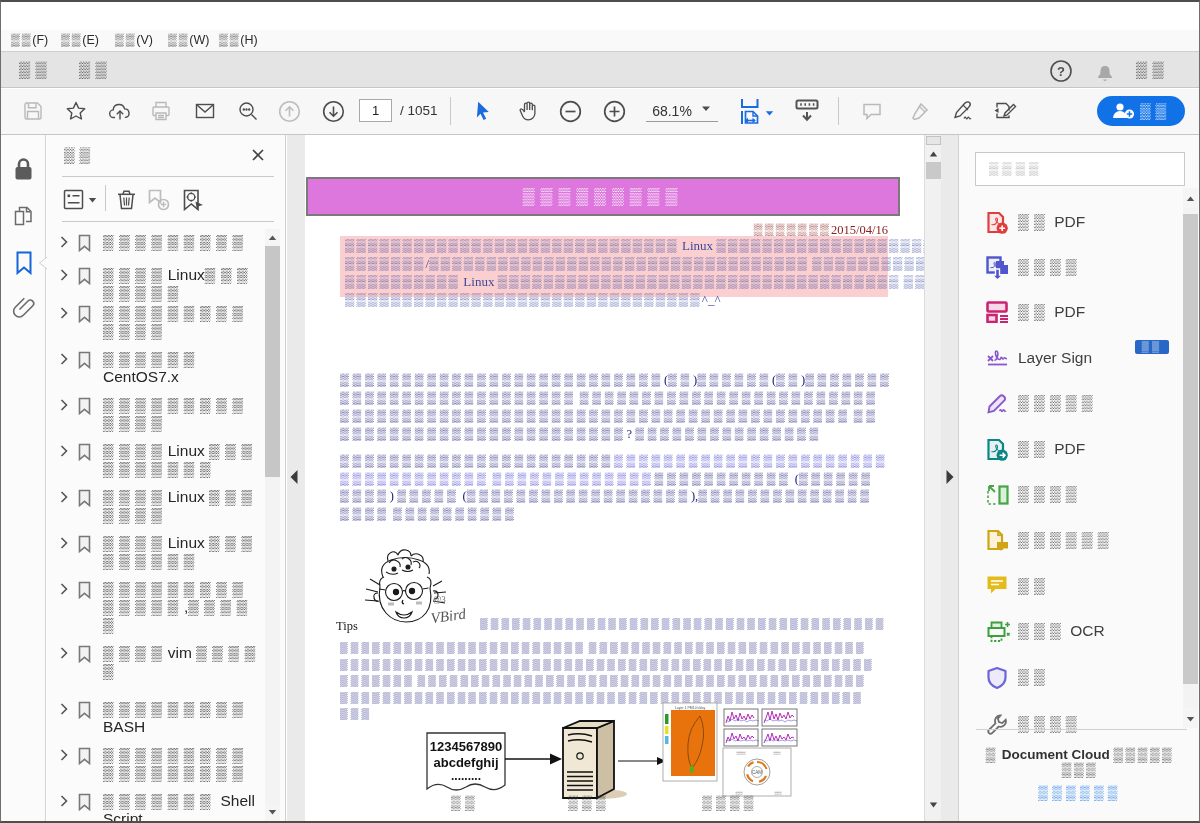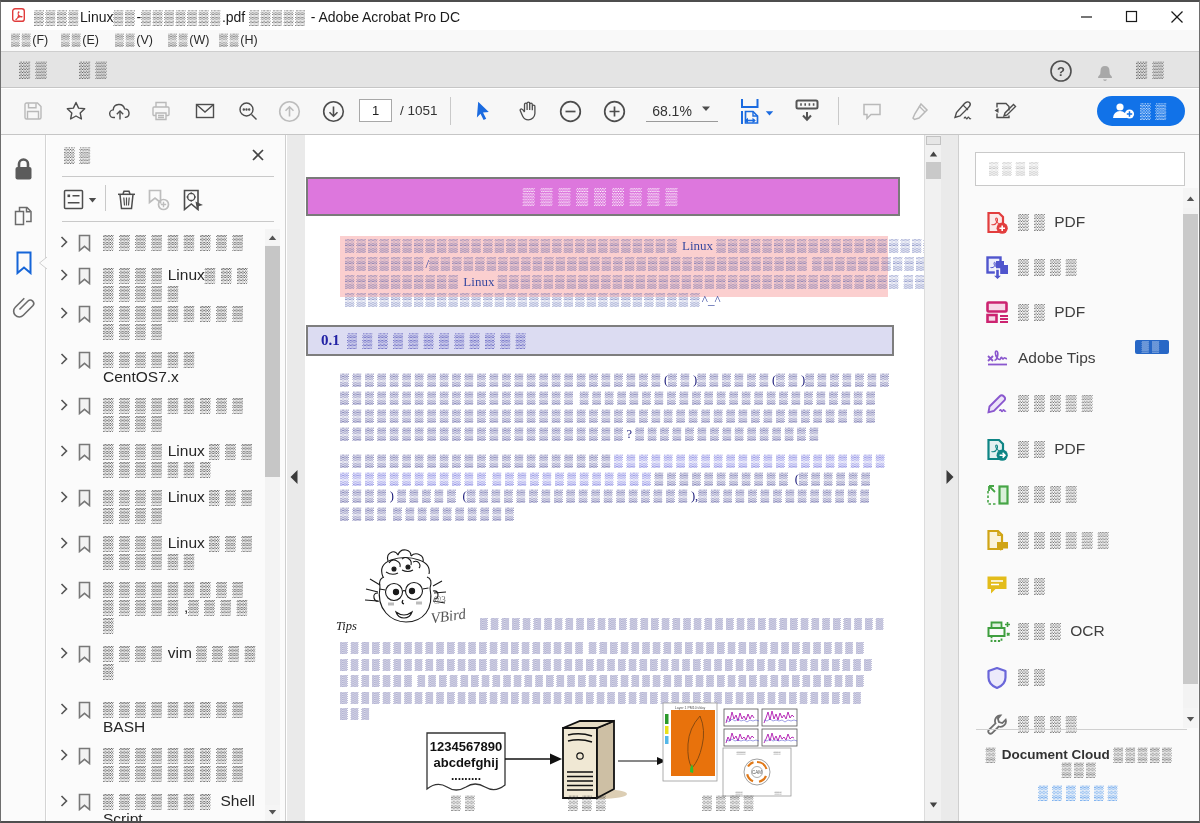--- a/index.html
+++ b/index.html
@@ -79,33 +79,20 @@
   .para{position:absolute;left:35px;width:560px;color:#181878;font-size:12.5px;line-height:18px;font-family:"Liberation Serif",serif;white-space:nowrap;}
   .para .cj{letter-spacing:3.6px;}
   .tipsp{position:absolute;left:35px;color:#181878;font-size:11px;line-height:16.6px;font-family:"Liberation Serif",serif;white-space:nowrap;}
   .tipsp .cj{letter-spacing:2.9px;}
   .quote{color:#3a3ad0;}
   .cj{letter-spacing:.32em;}
 </style>
 </head>
 <body>
 <div class="win">
-  <div class="titlebar">
-    <svg class="abs" style="left:11px;top:6px" width="13" height="14" viewBox="0 0 13 14">
-      <rect x="0.7" y="0.7" width="11.6" height="12.6" rx="2.4" fill="#fff" stroke="#e03c3c" stroke-width="1.4"></rect>
-      <path d="M6.5 3.2 c1 0 1.3 .8 .8 1.6 c-.4 .6 -.9 1.1 -.9 1.1 c.6 1 1.4 1.8 2.3 2.2 c1 -.2 2 -.1 2 .7 c0 .7 -1.2 .8 -2.3 .4 c-1 .3 -1.9 .7 -2.8 1.2 c-.6 1.1 -1.5 2 -2.1 1.5 c-.6 -.5 .3 -1.4 1.5 -2 c.4 -.8 .8 -1.7 1 -2.6 c-.4 -.9 -.6 -1.9 -.3 -2.8 c.2 -.8 .5 -1.3 .8 -1.3z" fill="#e03c3c"></path>
-    </svg>
-    <span class="title-txt"><span class="cj">▒▒▒▒</span>Linux<span class="cj">▒▒</span>-<span class="cj">▒▒▒▒▒▒▒</span>.pdf <span class="cj">▒▒▒▒▒</span> - Adobe Acrobat Pro DC</span>
-    <svg class="abs" style="left:1070px;top:0" width="122" height="28" viewBox="0 0 122 28">
-      <line x1="10" y1="15" x2="21" y2="15" stroke="#1a1a1a" stroke-width="1.2"></line>
-      <rect x="55.5" y="9.5" width="10" height="10" fill="none" stroke="#1a1a1a" stroke-width="1.2"></rect>
-      <line x1="100.5" y1="9.5" x2="111.5" y2="20.5" stroke="#1a1a1a" stroke-width="1.2"></line>
-      <line x1="111.5" y1="9.5" x2="100.5" y2="20.5" stroke="#1a1a1a" stroke-width="1.2"></line>
-    </svg>
-  </div>
   <div class="menubar">
     <span style="left:10px"><span class="cj">▒▒</span>(F)</span>
     <span style="left:60px"><span class="cj">▒▒</span>(E)</span>
     <span style="left:114px"><span class="cj">▒▒</span>(V)</span>
     <span style="left:167px"><span class="cj">▒▒</span>(W)</span>
     <span style="left:218px"><span class="cj">▒▒</span>(H)</span>
   </div>
   <div class="tabbar">
     <span class="tab-home" style="left:18px"><span class="cj">▒▒</span></span>
     <span class="tab-home" style="left:78px"><span class="cj">▒▒</span></span>
@@ -360,22 +347,22 @@
         </div>
       </div>
     </div>
     <div class="lstrip">
       <svg class="abs" style="left:2px;top:334px" width="10" height="16" viewBox="0 0 10 16">
           <path d="M8.5 1 L1.5 8 l7 7z" fill="#3b3b3b"></path>
         </svg>
     </div>
     <div class="page">
       <div class="banner"><span class="cj">▒▒▒▒▒▒▒▒▒</span></div>
+      <div class="upd"><span class="cj">▒▒▒▒▒▒▒</span>2015/04/16</div>
       <div class="pinkbox"><span class="cj">▒▒▒▒▒▒▒▒▒▒▒▒▒▒▒▒▒▒▒▒▒▒▒▒▒▒▒▒▒</span> Linux <span class="cj">▒▒▒▒▒▒▒▒▒▒▒▒▒▒▒▒▒▒▒</span> <span class="cj">▒</span><br><span class="cj">▒▒▒▒▒▒▒</span>/<span class="cj">▒▒▒▒▒▒▒▒▒▒▒▒▒▒▒▒▒▒▒▒▒▒▒▒▒▒▒▒▒▒▒▒▒</span> <span class="cj">▒▒▒▒▒▒▒▒▒▒▒▒</span><br><span class="cj">▒▒▒▒▒▒▒▒▒▒</span> Linux <span class="cj">▒▒▒▒▒▒▒▒▒▒▒▒▒▒▒▒▒▒▒▒▒▒▒▒▒▒▒▒▒▒▒▒▒▒▒</span> <span class="cj">▒▒▒▒</span><br><span class="cj">▒▒▒▒▒▒▒▒▒▒▒▒▒▒▒▒▒▒▒▒▒▒▒▒▒▒▒▒▒▒▒</span>^_^</div>
-      <div class="sec">0.1&nbsp; <span class="cj">▒▒▒▒▒▒▒▒▒▒▒▒</span></div>
       <div class="para" style="top:236px"><span class="cj">▒▒▒▒▒▒▒▒▒▒▒▒▒▒▒▒▒▒▒▒▒▒▒▒▒▒</span>(<span class="cj">▒▒</span>)<span class="cj">▒▒▒▒▒▒</span>(<span class="cj">▒▒</span>)<span class="cj">▒▒▒▒▒▒▒</span><br><span class="cj">▒▒▒▒▒▒▒▒▒▒▒▒▒▒▒▒▒▒▒</span> <span class="cj">▒▒▒▒▒▒▒▒▒▒▒▒▒▒▒▒▒▒▒▒▒▒▒▒</span><br><span class="cj">▒▒▒▒▒▒▒▒▒▒▒▒▒▒▒▒▒▒▒▒▒▒▒▒▒▒▒▒▒▒▒▒▒▒▒▒▒▒▒▒▒</span> <span class="cj">▒▒</span><br><span class="cj">▒▒▒▒▒▒▒▒▒▒▒▒▒▒▒▒▒▒▒▒▒▒▒</span>? <span class="cj">▒▒▒▒▒▒▒▒▒▒▒▒▒▒▒</span></div>
       <div class="para" style="top:318px;line-height:17.7px"><span class="cj">▒▒▒▒▒▒▒▒▒▒▒▒▒▒▒▒▒▒▒▒▒▒</span><span class="quote"><span class="cj">▒▒▒▒▒▒▒▒▒▒▒▒▒▒▒▒▒▒▒▒▒▒</span></span><br><span class="quote"><span class="cj">▒▒▒▒▒▒▒▒▒▒▒▒</span> <span class="cj">▒▒▒▒▒▒▒▒▒▒▒▒▒</span></span><span class="cj">▒▒▒▒▒▒▒▒▒▒▒</span> (<span class="cj">▒▒▒▒▒▒</span><br><span class="cj">▒▒▒▒</span>) <span class="cj">▒▒▒▒▒</span> (<span class="cj">▒▒▒▒▒▒▒▒▒▒▒▒▒▒▒▒▒▒</span>),<span class="cj">▒▒▒▒▒▒▒▒▒▒▒▒▒▒</span><br><span class="cj">▒▒▒▒</span> <span class="cj">▒▒▒▒▒▒▒▒▒▒</span></div>
       <svg class="abs" style="left:53px;top:410px" width="95" height="90" viewBox="0 0 95 90" fill="none" stroke="#1a1a1a" stroke-width="1.1">
         <path d="M22 42 q-3 16 6 26 q8 9 20 9 q13 0 20 -9 q7 -9 4 -25"></path>
         <path d="M22 42 q-2 -8 4 -10 M72 43 q3 -9 -3 -11"></path>
         <path d="M25 32 q-5 -12 8 -17 q14 -5 28 0 q12 4 10 14"></path>
         <path d="M30 16 q-2 -7 4 -9 q4 -1 6 3 M40 10 q2 -6 8 -5 q5 1 5 6 M53 11 q4 -4 9 -1 q4 2 3 7"></path>
         <path d="M31 18 q3 -5 8 -2 q4 2 3 6 M44 14 q4 -3 7 0 q3 2 2 6 M55 17 q4 -2 6 1 q2 3 0 5"></path>
         <circle cx="36" cy="24" r="2" fill="#1a1a1a"></circle>
           <circle cx="50" cy="22" r="2" fill="#1a1a1a"></circle>
@@ -386,21 +373,21 @@
           <path d="M44.5 46.5 q1.5 -2 3 0"></path>
         <path d="M27.5 45 l-6 -1 M64.5 44 l6 -1"></path>
         <circle cx="38" cy="47" r="2.6" fill="#1a1a1a"></circle>
           <circle cx="54" cy="46" r="2.6" fill="#1a1a1a"></circle>
         <path d="M45 55 q-2 3 1 4 M30 59 h6 M58 58 h6" stroke-width="1.3"></path>
         <path d="M30 59 h6 M58 58 h6" stroke="#bbb" stroke-width="3"></path>
         <path d="M38 67 q8 6 16 0 q-2 6 -8 6 q-6 0 -8 -6z" fill="#fff"></path>
         <path d="M20 48 q-5 0 -4 5 q1 4 5 3"></path>
         <path d="M75 46 q5 -1 5 4 q0 4 -4 4"></path>
       </svg>
-      <div class="abs doc" style="left:31px;top:484px;font-size:12.5px;color:#222;font-style:italic;">Tips</div>
+      <div class="abs doc" style="left:31px;top:484px;font-size:12.5px;color:#222;">Tips</div>
       <svg class="abs" style="left:126px;top:455px" width="55" height="40" viewBox="0 0 55 40">
         <text x="2" y="12" font-size="9" fill="#666" font-family="Liberation Serif">@3</text>
         <text x="0" y="32" font-size="15" font-style="italic" fill="#555" font-family="Liberation Serif" transform="rotate(-8 10 30)">VBird</text>
       </svg>
       <div class="tipsp" style="left:175px;top:480px"><span class="cj">▒▒▒▒▒▒▒▒▒▒▒▒▒▒▒▒▒▒▒▒▒▒▒▒▒▒▒▒▒▒▒▒▒▒▒▒▒▒</span></div>
       <div class="tipsp" style="top:504px"><span class="cj">▒▒▒▒▒▒▒▒▒▒▒▒▒▒▒▒▒▒▒▒▒▒▒</span> <span class="cj">▒▒▒▒▒▒▒▒▒▒▒▒▒▒▒▒▒▒▒▒▒▒▒▒▒▒</span><br><span class="cj">▒▒▒▒▒▒▒▒▒▒▒▒▒▒▒▒▒▒▒▒▒▒▒▒▒▒▒▒▒▒▒▒▒▒▒▒▒▒▒▒▒▒▒▒▒▒▒▒▒▒</span><br><span class="cj">▒▒▒▒▒▒▒</span> <span class="cj">▒▒▒▒▒▒▒▒▒▒▒▒▒▒▒▒▒▒▒▒▒▒▒▒▒▒▒▒▒▒▒▒▒▒▒▒▒▒▒▒▒▒</span><br><span class="cj">▒▒▒▒▒▒▒▒▒▒▒▒▒▒▒▒▒▒▒▒▒▒▒▒▒▒▒▒▒▒▒▒▒▒▒▒▒▒▒▒▒▒▒▒▒▒▒▒▒</span><br><span class="cj">▒▒▒</span></div>
       <svg class="abs" style="left:100px;top:567px" width="400" height="100" viewBox="0 0 400 100">
         <path d="M22 31 h78 v52 q-10 8 -20 2 q-10 -6 -19 0 q-10 6 -19 0 q-10 -6 -20 2 z" fill="#fff" stroke="#333" stroke-width="1.3"></path>
         <text x="61" y="49" font-size="13" font-weight="bold" fill="#111" text-anchor="middle" font-family="Liberation Sans">1234567890</text>
         <text x="61" y="65" font-size="13" font-weight="bold" fill="#111" text-anchor="middle" font-family="Liberation Sans">abcdefghij</text>
@@ -507,21 +494,21 @@
             <path d="M14 15 h8 M14 18 h8 M14 21 h8" stroke="#cc2370" stroke-width="1.8"></path>
           </svg>
         <span class="lbl"><span class="cj">▒▒</span> PDF</span>
       </div>
       <div class="toolitem" style="top:212px">
         <svg width="24" height="22" viewBox="0 0 24 22">
             <path d="M2 9 l5 5 M7 9 l-5 5" stroke="#8a57ce" stroke-width="1.8"></path>
             <path d="M8.5 13.5 c1.5 -.5 2.5 -2 3 -4 c.6 -2.4 .5 -5.5 -1 -5.5 c-1.7 0 -1.3 4 .2 6.2 c1 1.5 2.3 2.6 3.3 2.2 c.8 -.3 .4 -2 1.4 -2 c.8 0 .6 1.6 1.6 1.6 c.8 0 .7 -1.2 1.6 -1.2 c.8 0 .8 1 2.4 .8" fill="none" stroke="#8a57ce" stroke-width="1.6"></path>
             <path d="M2 17.5 h19" stroke="#8a57ce" stroke-width="1.8"></path>
           </svg>
-        <span class="lbl">Adobe Tips</span>
+        <span class="lbl">Layer Sign</span>
       </div>
       <div class="toolitem" style="top:257px">
         <svg width="24" height="23" viewBox="0 0 24 23">
             <path d="M3.5 14.5 l10.5 -10.5 a2.4 2.4 0 0 1 3.4 0 l1 1 a2.4 2.4 0 0 1 0 3.4 l-10.5 10.5 -5.4 1.4 z" fill="#ece4f8" stroke="#8a57ce" stroke-width="1.9"></path>
             <path d="M13.5 19 q1 -2.2 1.8 -.4 q.7 1.6 1.5 0 q.7 -1.5 1.5 0 q.6 1.3 1.7 .2" fill="none" stroke="#8a57ce" stroke-width="1.5"></path>
           </svg>
         <span class="lbl"><span class="cj">▒▒▒▒▒</span></span>
       </div>
       <div class="toolitem" style="top:303px">
         <svg width="23" height="24" viewBox="0 0 23 24">

